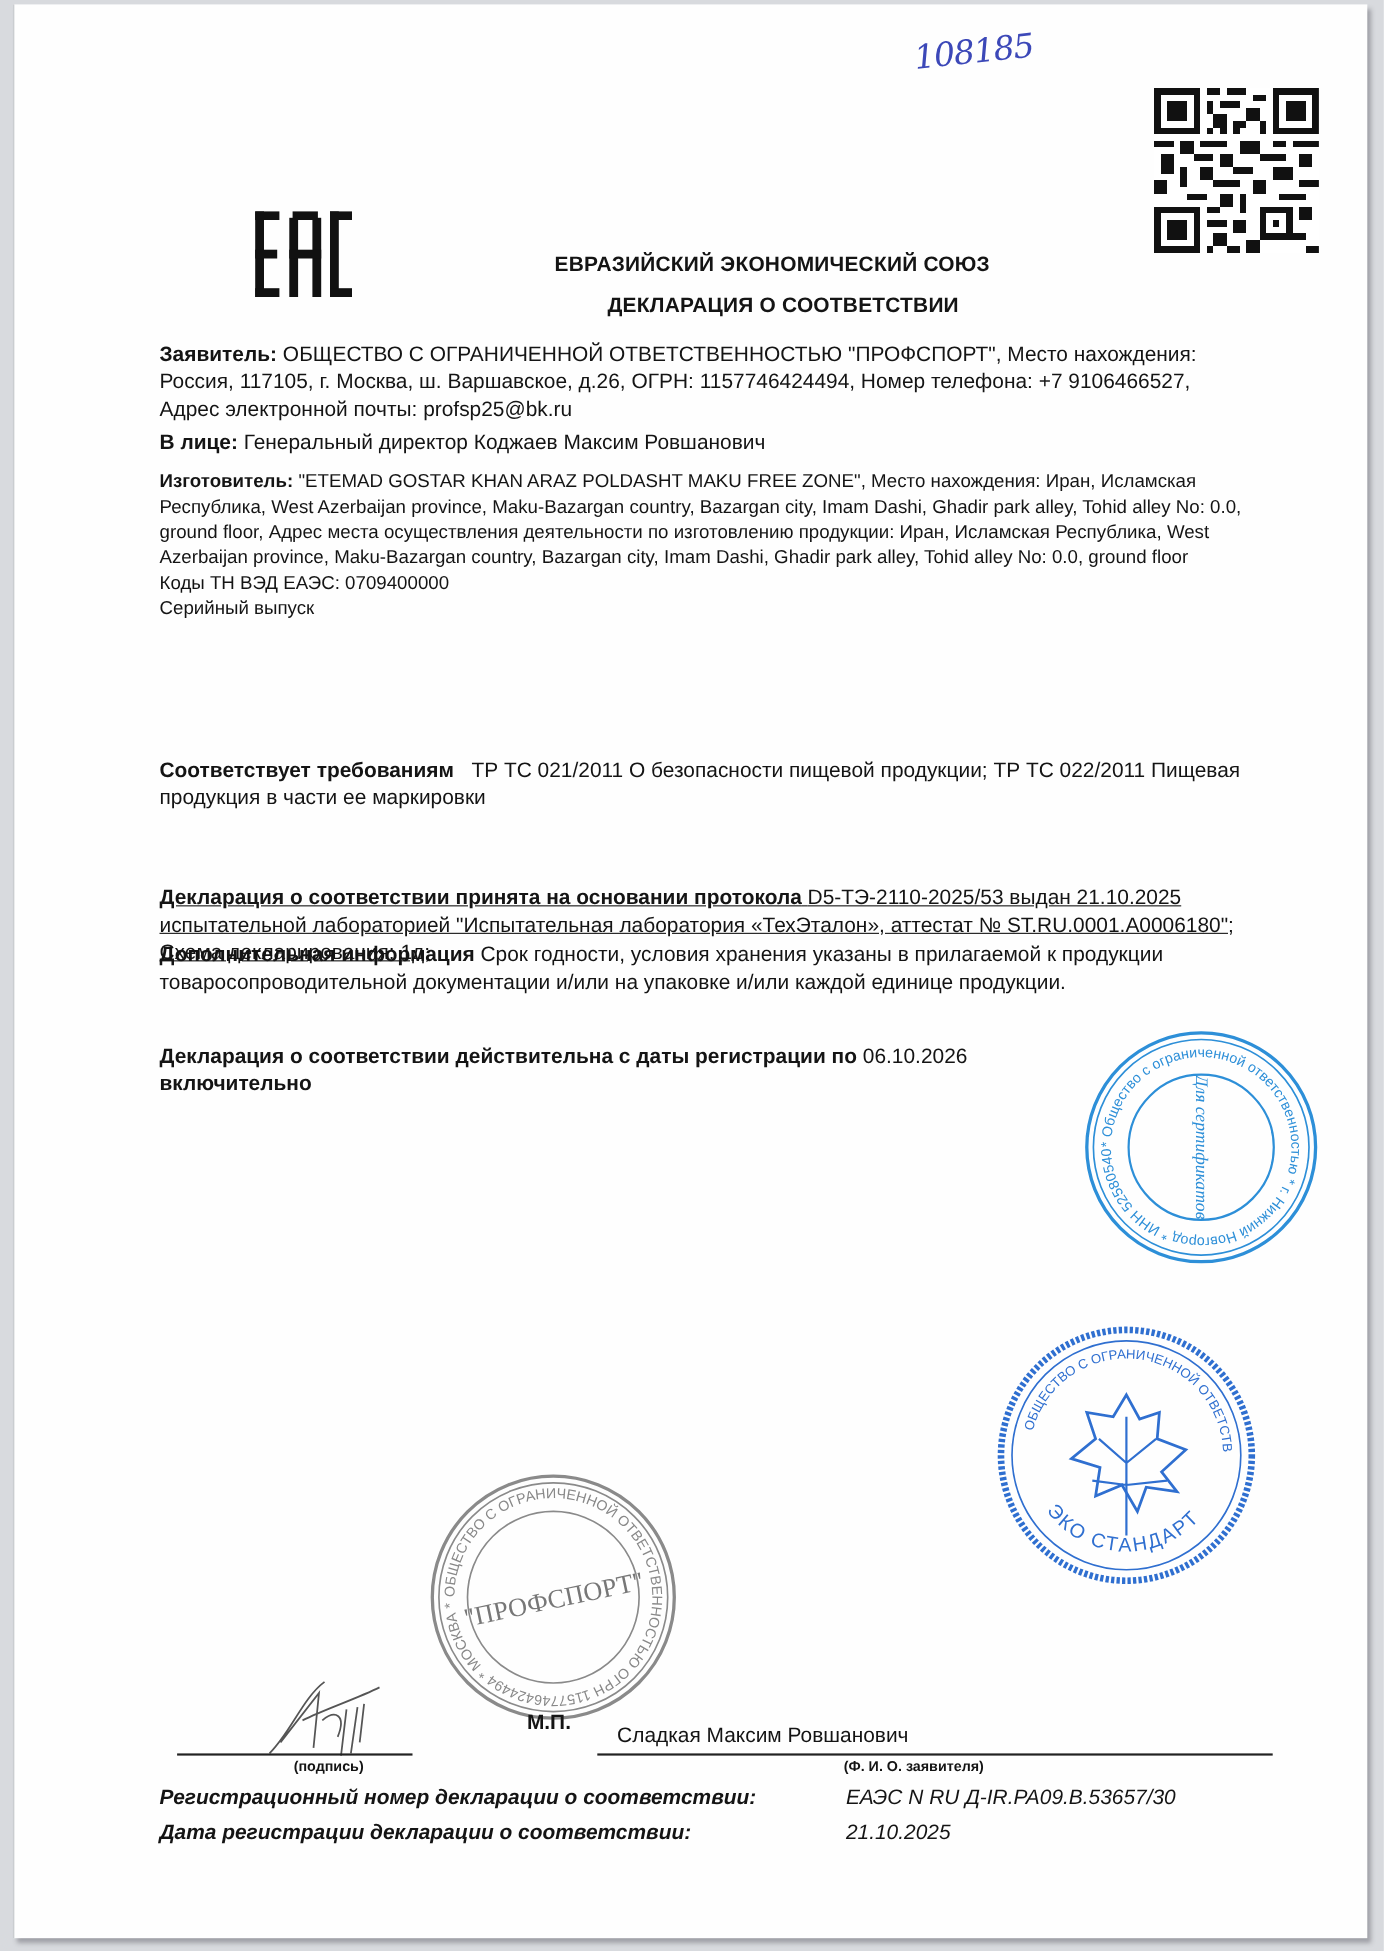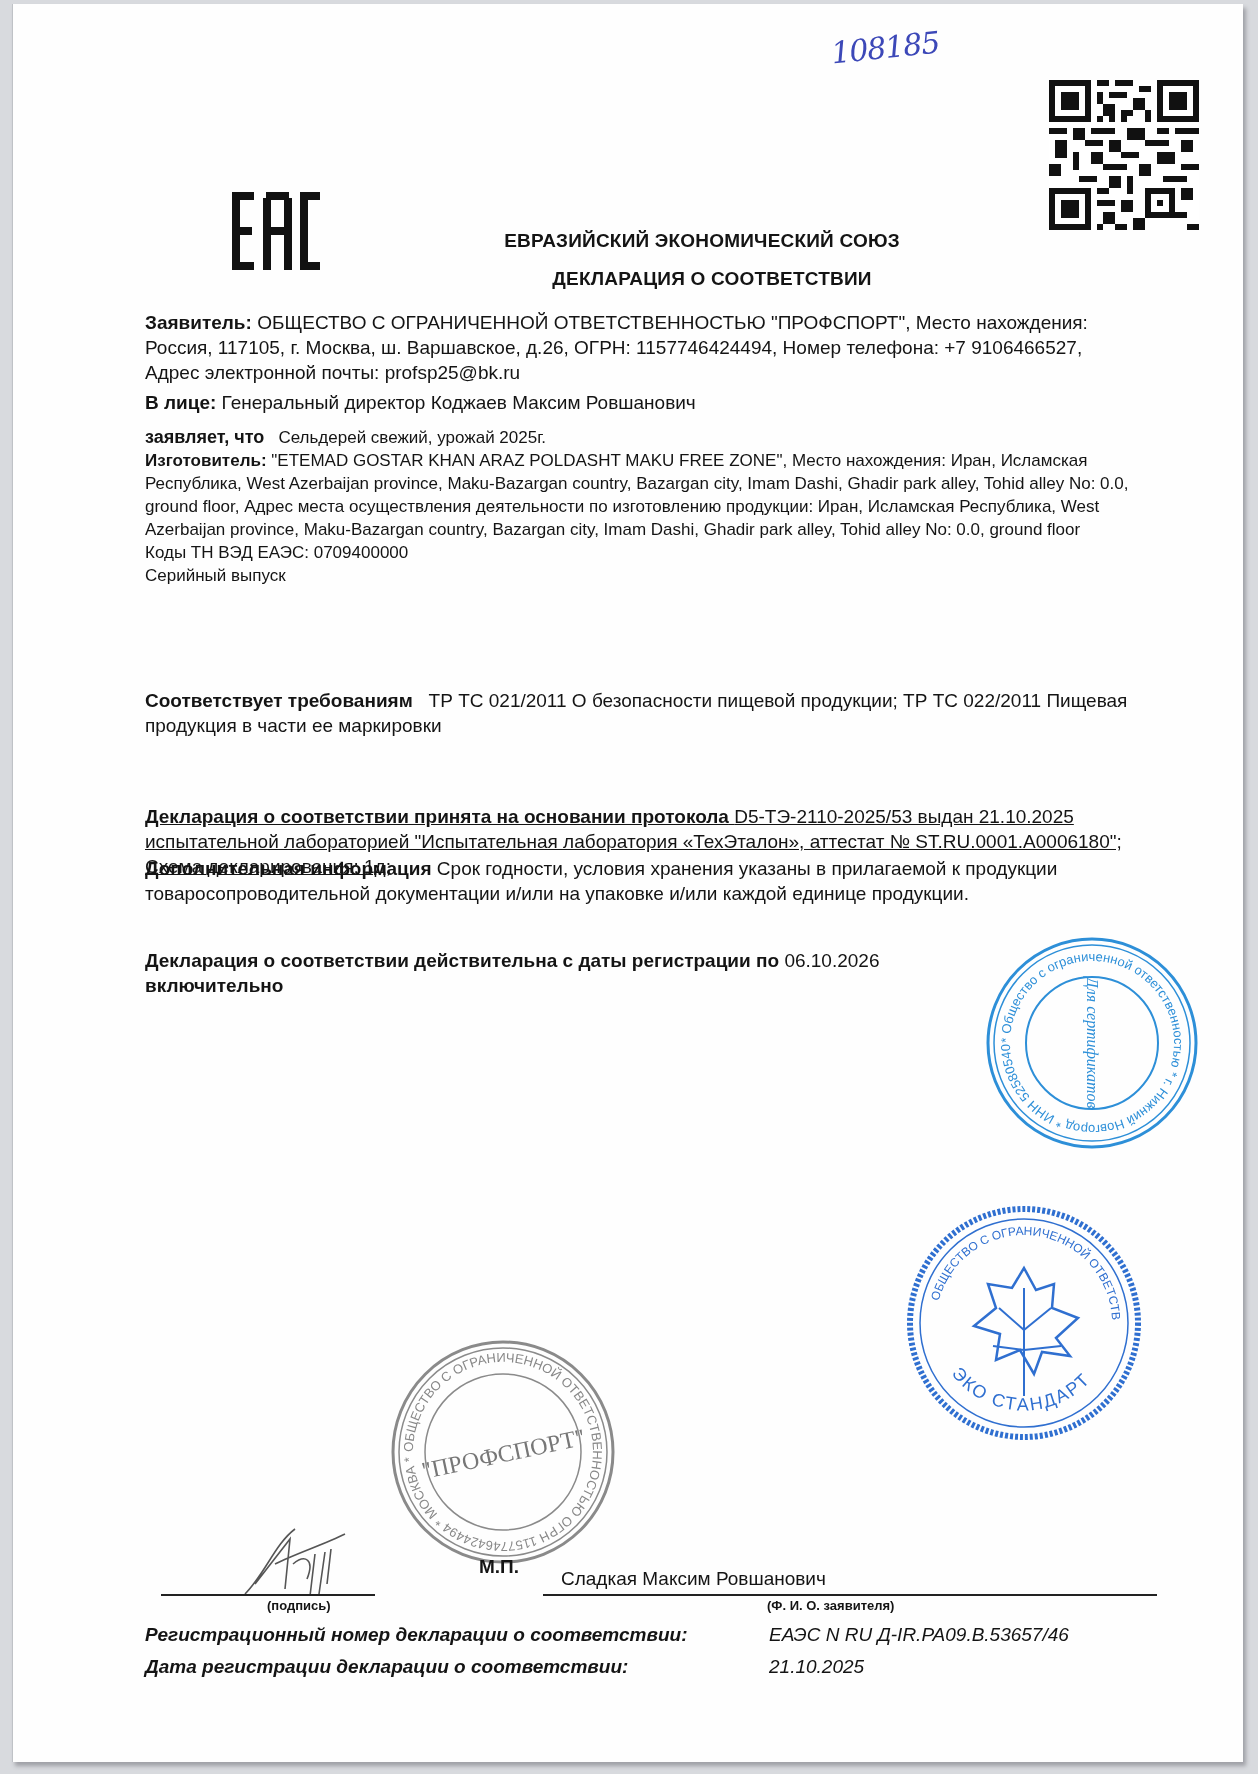--- a/index.html
+++ b/index.html
@@ -126,24 +126,20 @@
     <span>ОБЩЕСТВО С ОГРАНИЧЕННОЙ ОТВЕТСТВЕННОСТЬЮ "ПРОФСПОРТ", Место нахождения: Россия, 117105, г. Москва, ш. Варшавское, д.26, ОГРН: 1157746424494, Номер телефона: +7 9106466527, Адрес электронной почты: profsp25@bk.ru</span>
   </div>
 
   <div class="block" style="top:386px;">
     <b>В лице:</b>
     <span>Генеральный директор Коджаев Максим Ровшанович</span>
   </div>
 
   <div class="block small" style="top:422px;">
     <div>
-      <b style="font-size:18px;">заявляет, что</b>&nbsp;&nbsp;
-      <span>Сельдерей свежий, урожай 2025г.</span>
-    </div>
-    <div>
       <b>Изготовитель:</b>
       <span>"ETEMAD GOSTAR KHAN ARAZ POLDASHT MAKU FREE ZONE", Место нахождения: Иран, Исламская Республика, West Azerbaijan province, Maku-Bazargan country, Bazargan city, Imam Dashi, Ghadir park alley, Tohid alley No: 0.0, ground floor, Адрес места осуществления деятельности по изготовлению продукции: Иран, Исламская Республика, West Azerbaijan province, Maku-Bazargan country, Bazargan city, Imam Dashi, Ghadir park alley, Tohid alley No: 0.0, ground floor</span>
     </div>
     <div>Коды ТН ВЭД ЕАЭС: 0709400000</div>
     <div>Серийный выпуск</div>
   </div>
 
   <div class="block" style="top:684px;">
     <b>Соответствует требованиям</b>&nbsp;&nbsp;
     <span>ТР ТС 021/2011 О безопасности пищевой продукции; ТР ТС 022/2011 Пищевая продукция в части ее маркировки</span>
@@ -223,16 +219,16 @@
   <div class="abs" style="left:548px; top:1564px; font-size:19px;">Сладкая Максим Ровшанович</div>
 
   <div class="sig-line" style="left:148px; top:1590px; width:214px;"></div>
   <div class="sig-line" style="left:372px; top:1590px; width:90px; opacity:0;"></div>
   <div class="sig-line" style="left:530px; top:1590px; width:614px;"></div>
 
   <div class="caption" style="left:254px; top:1594px;">(подпись)</div>
   <div class="caption" style="left:754px; top:1594px;">(Ф. И. О. заявителя)</div>
 
   <div class="reg" style="left:132px; top:1620px; font-weight:bold;">Регистрационный номер декларации о соответствии:</div>
-  <div class="reg" style="left:756px; top:1620px;">ЕАЭС N RU Д-IR.РА09.В.53657/46</div>
+  <div class="reg" style="left:756px; top:1620px;">ЕАЭС N RU Д-IR.РА09.В.53657/30</div>
   <div class="reg" style="left:132px; top:1652px; font-weight:bold;">Дата регистрации декларации о соответствии:</div>
   <div class="reg" style="left:756px; top:1652px;">21.10.2025</div>
 </div>
 
 </body></html>

